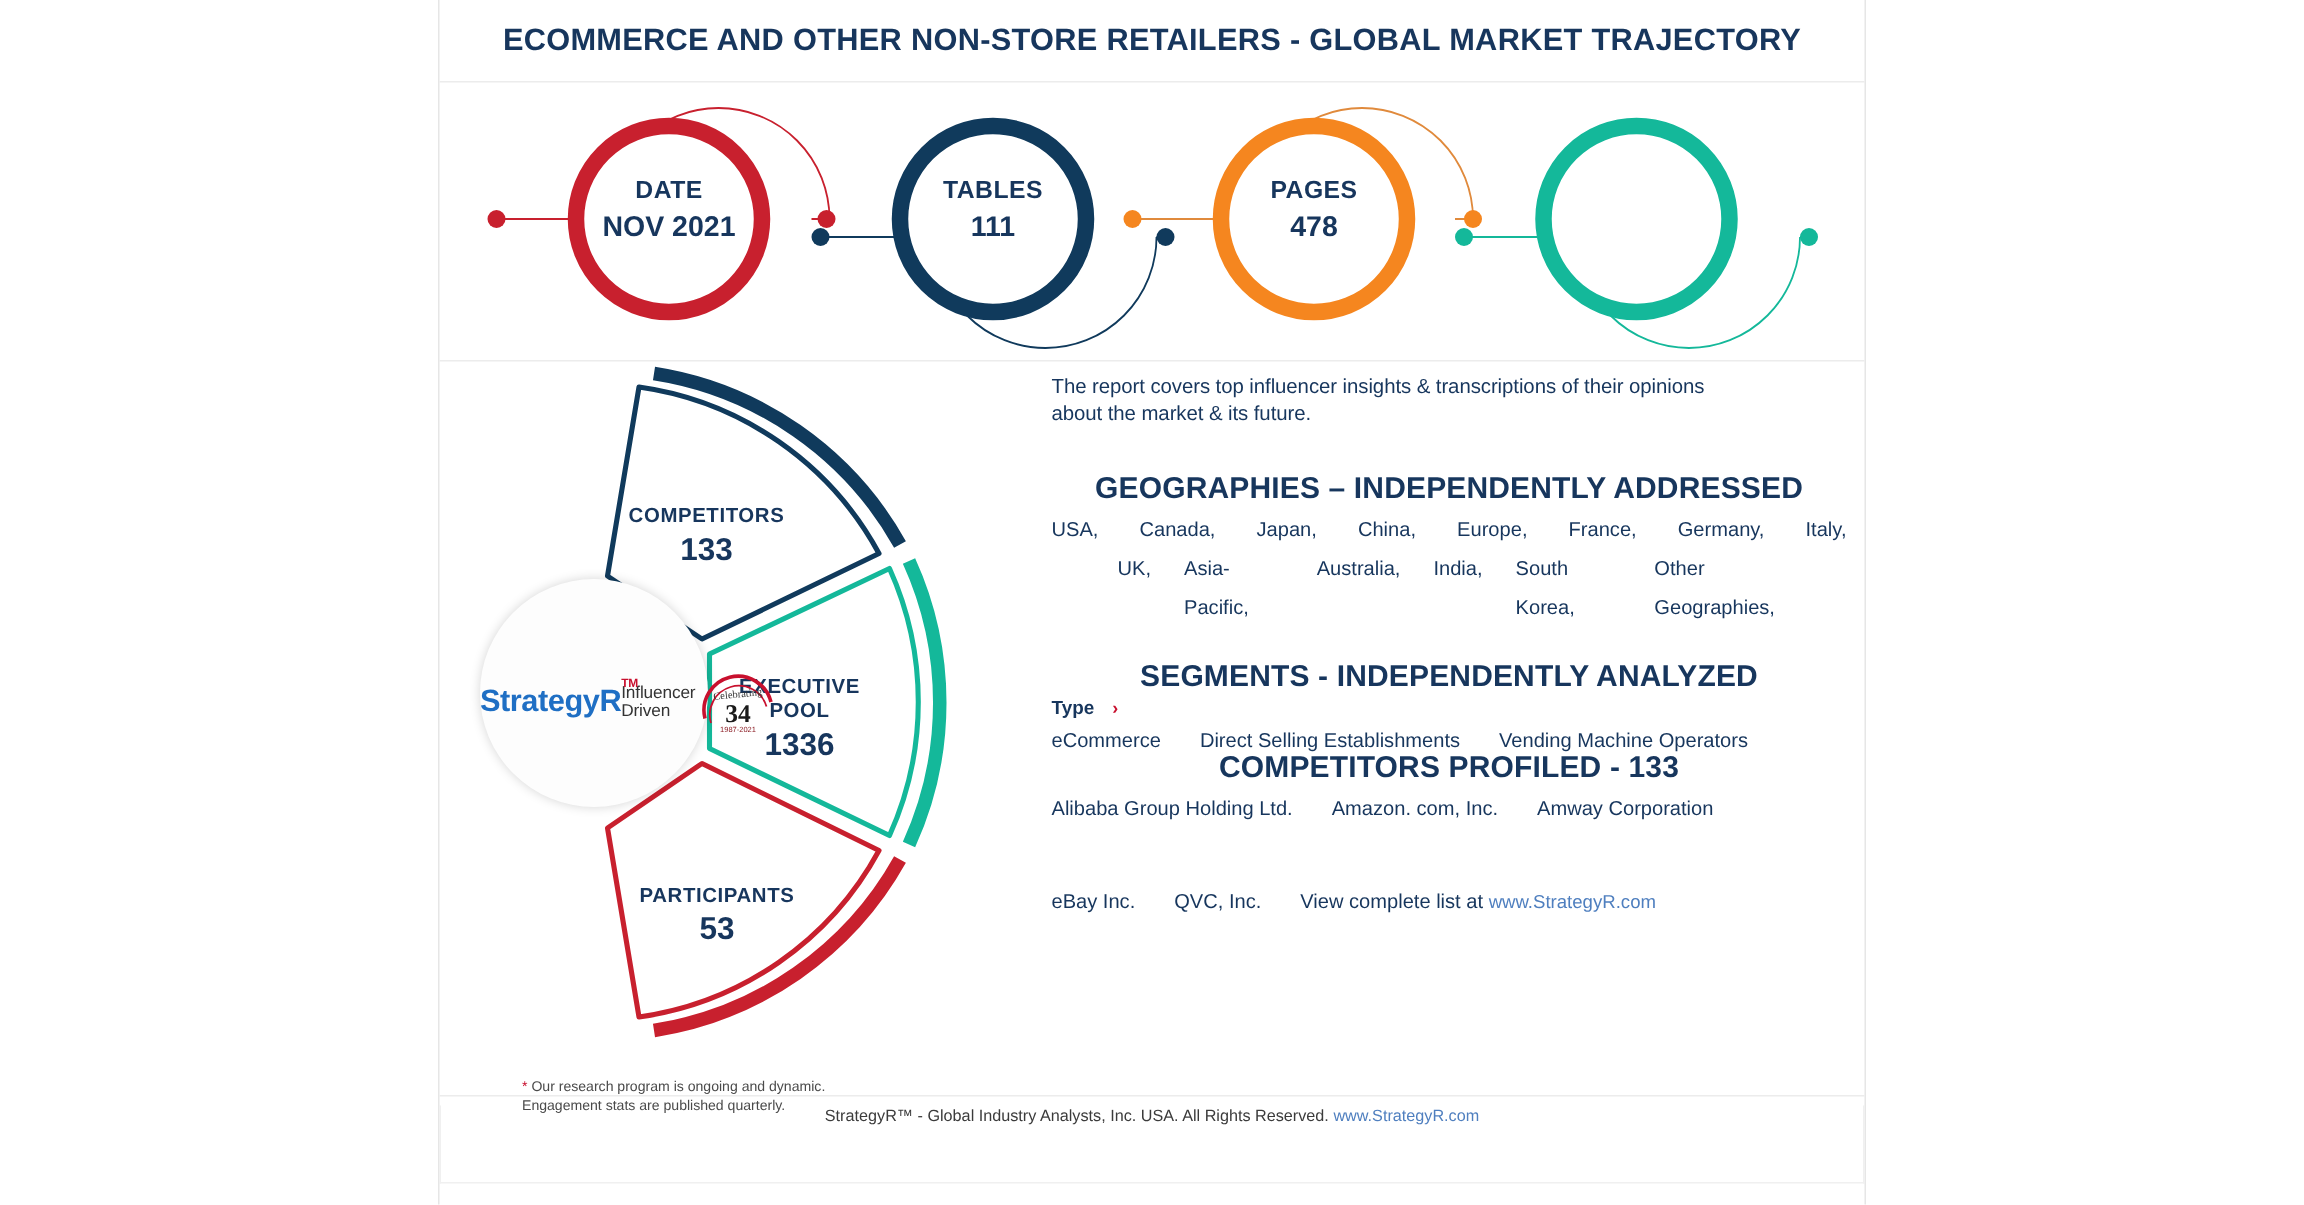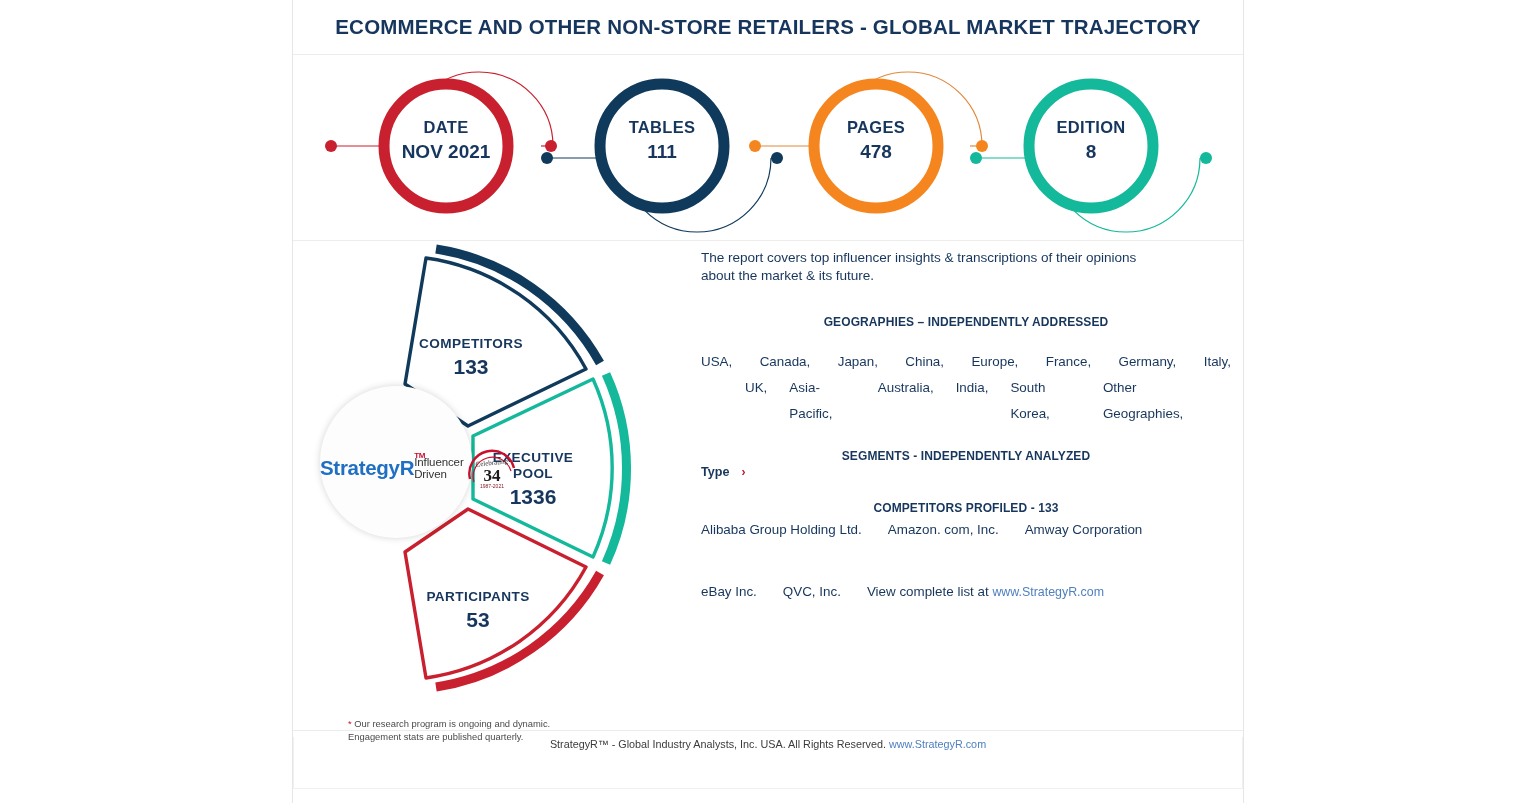--- a/index.html
+++ b/index.html
@@ -90,21 +90,21 @@
     font-size: 9.4px; color: #4a4a4a; line-height: 12.5px;
   }
   .footnote .star { color: #c8102e; }
 
   
   .right-col { position: absolute; left: 408px; top: 8px; width: 530px; }
   .intro {
     font-size: 13.6px; color: #17365d; line-height: 18px; letter-spacing: -.05px;
   }
   .sec-head {
-    text-align: center; font-size: 12px; font-weight: bold;
+    text-align: center; font-size: 20px; font-weight: bold;
     color: #17365d; letter-spacing: .1px;
   }
   .geo-line {
     display: flex; justify-content: space-between;
     font-size: 13.4px; color: #17365d; line-height: 26px;
   }
   .geo-line.last { justify-content: flex-end; margin-left: 44px; }
   .geo-line.last span { margin-right: 22px; }
   .type-row { display: flex; align-items: center; gap: 12px; margin-top: 2px; }
   .type-label { font-size: 12.6px; font-weight: bold; color: #17365d; }
@@ -188,24 +188,20 @@
       <div class="bl-name">DATE</div>
       <div class="bl-val">NOV 2021</div>
     </div>
     <div class="badge-label" style="left:289px; top:63px;">
       <div class="bl-name">TABLES</div>
       <div class="bl-val">111</div>
     </div>
     <div class="badge-label" style="left:503px; top:63px;">
       <div class="bl-name">PAGES</div>
       <div class="bl-val">478</div>
-    </div>
-    <div class="badge-label" style="left:718px; top:63px;">
-      <div class="bl-name">EDITION</div>
-      <div class="bl-val">8</div>
     </div>
   </div>
 
   <div class="body-area">
 
     <div class="petal-wrap">
       <svg class="petal-svg" width="360" height="506" viewBox="0 0 360 506">
 
         <g>
           <path d="M102,143 L123,17 A216,216 0 0,1 283,128 L165,185 Z" fill="#ffffff" stroke="#103a5c" stroke-width="3.4" stroke-linejoin="round"></path>
@@ -273,21 +269,21 @@
 
     <div class="right-col">
 
       <div class="intro">
         <div>The report covers top influencer insights &amp; transcriptions of their opinions</div>
         <div>about the market &amp; its future.</div>
       </div>
 
       <div class="sec-head" style="margin-top:30px;">GEOGRAPHIES – INDEPENDENTLY ADDRESSED</div>
 
-      <div class="geo-line" style="margin-top:20px;">
+      <div class="geo-line" style="margin-top:2px;">
         <span>USA,</span>
         <span>Canada,</span>
         <span>Japan,</span>
         <span>China,</span>
         <span>Europe,</span>
         <span>France,</span>
         <span>Germany,</span>
         <span>Italy,</span>
       </div>
       <div class="geo-line last">
@@ -299,22 +295,27 @@
         <span>Other Geographies,</span>
       </div>
 
       <div class="sec-head" style="margin-top:22px;">SEGMENTS - INDEPENDENTLY ANALYZED</div>
 
       <div class="type-row">
         <span class="type-label">Type</span>
         <span class="chev">›</span>
       </div>
 
-
-      <div class="sec-head" style="margin-top:22px;">COMPETITORS PROFILED - 133</div>
+      <div class="seg-row">
+        <span>eCommerce</span>
+        <span>Direct Selling Establishments</span>
+        <span>Vending Machine Operators</span>
+      </div>
+
+      <div class="sec-head" style="">COMPETITORS PROFILED - 133</div>
 
       <div class="comp-row" style="margin-top:2px;">
         <span>Alibaba Group Holding Ltd.</span>
         <span>Amazon. com, Inc.</span>
         <span>Amway Corporation</span>
       </div>
       <div class="comp-row">
         <span>eBay Inc.</span>
         <span>QVC, Inc.</span>
         <span>

